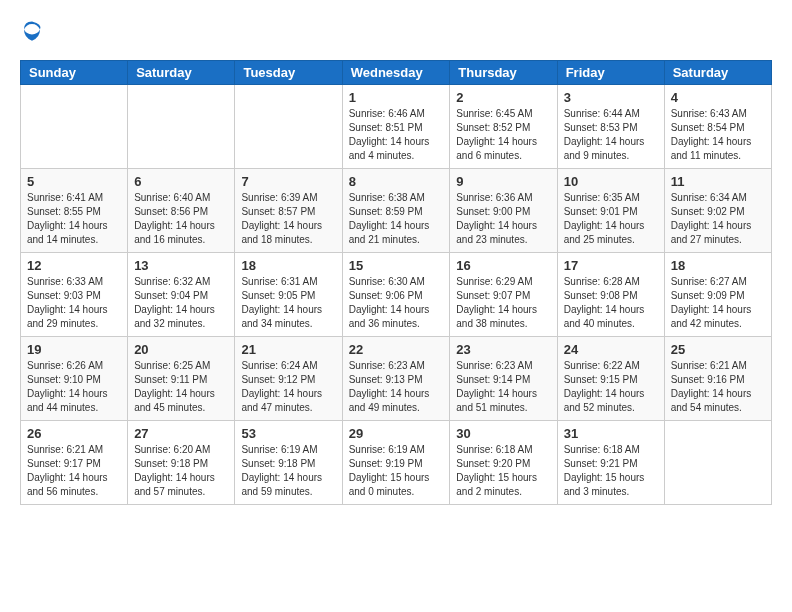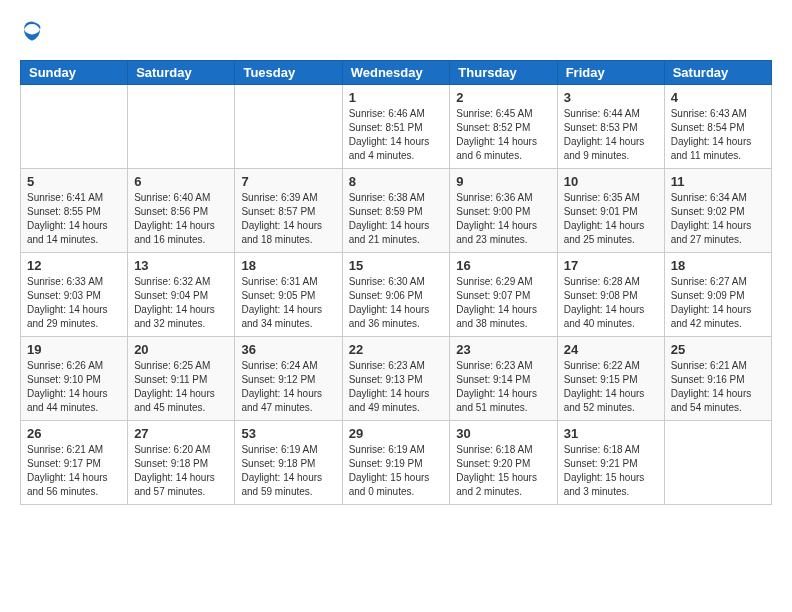--- a/index.html
+++ b/index.html
@@ -195,21 +195,21 @@
       <tr>
         <td>
           <span class="day-number">19</span>
           <div class="day-info">Sunrise: 6:26 AM<br>Sunset: 9:10 PM<br>Daylight: 14 hours<br>and 44 minutes.</div>
         </td>
         <td>
           <span class="day-number">20</span>
           <div class="day-info">Sunrise: 6:25 AM<br>Sunset: 9:11 PM<br>Daylight: 14 hours<br>and 45 minutes.</div>
         </td>
         <td>
-          <span class="day-number">36</span>
+          <span class="day-number">21</span>
           <div class="day-info">Sunrise: 6:24 AM<br>Sunset: 9:12 PM<br>Daylight: 14 hours<br>and 47 minutes.</div>
         </td>
         <td>
           <span class="day-number">22</span>
           <div class="day-info">Sunrise: 6:23 AM<br>Sunset: 9:13 PM<br>Daylight: 14 hours<br>and 49 minutes.</div>
         </td>
         <td>
           <span class="day-number">23</span>
           <div class="day-info">Sunrise: 6:23 AM<br>Sunset: 9:14 PM<br>Daylight: 14 hours<br>and 51 minutes.</div>
         </td>

